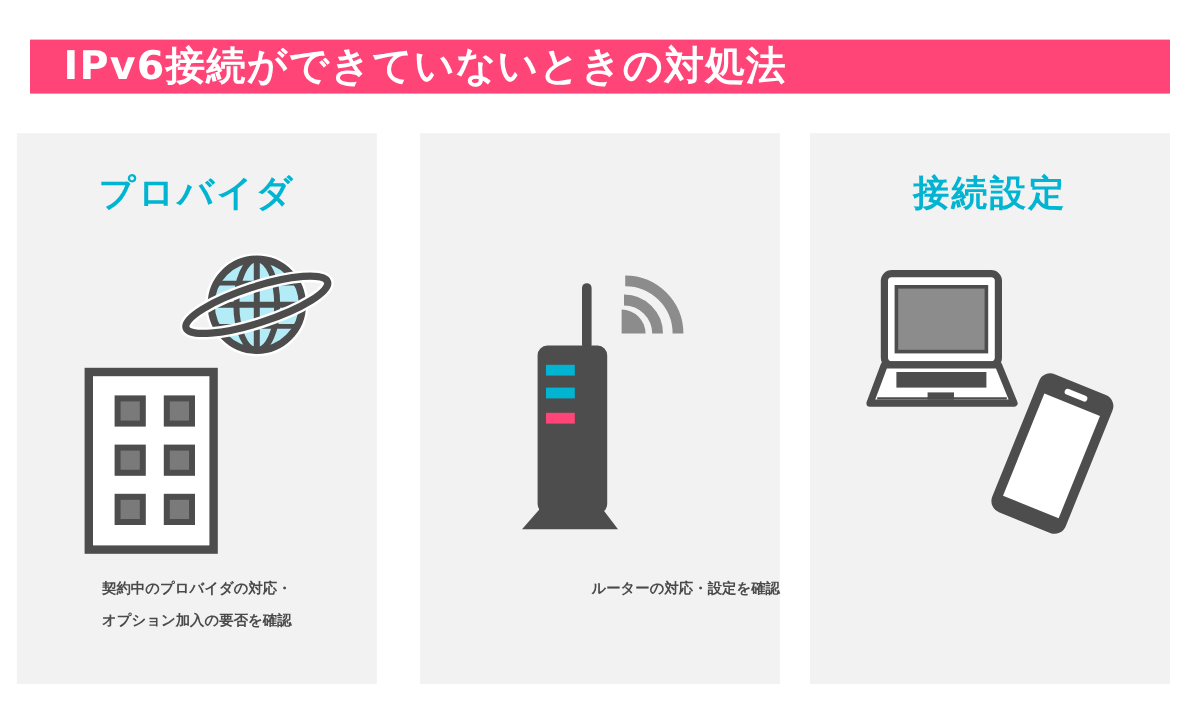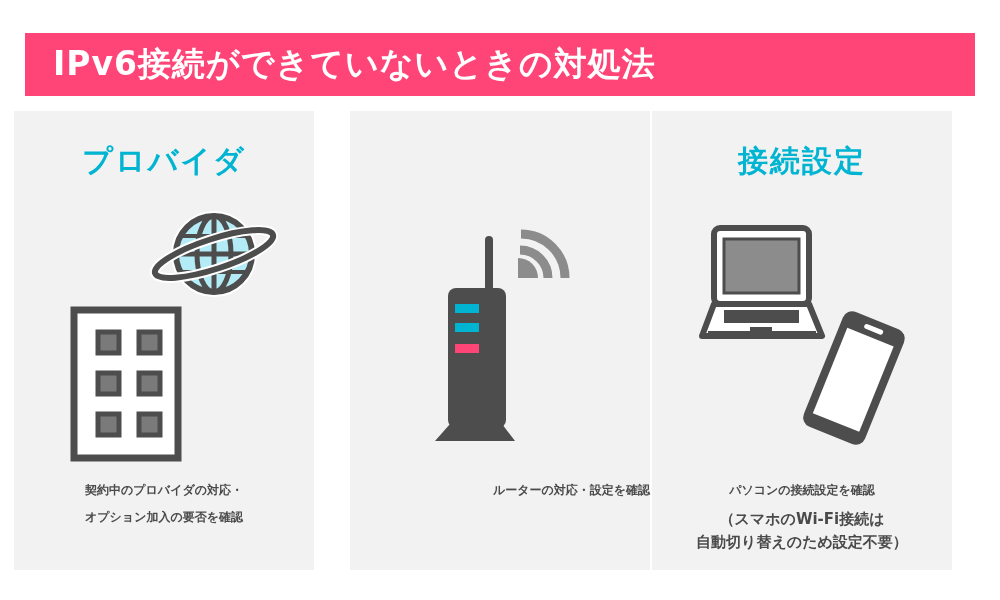--- a/index.html
+++ b/index.html
@@ -1,19 +1,19 @@
 <!DOCTYPE html>
 <html><head>
 <meta charset="utf-8">
 <style>
   * { box-sizing: border-box; margin: 0; padding: 0; }
   html, body { width: 1000px; height: 600px; background: #ffffff; overflow: hidden; }
   body { position: relative; font-family: "DejaVu Sans", sans-serif; }
   .banner {
-    position: absolute; left: 25px; top: 33px; width: 950px; height: 63px;
+    position: absolute; left: 25px; top: 33px; width: 950px; height: 45px;
     background: #ff4577; display: flex; align-items: center; padding-left: 28px;
   }
   .banner-title {
     color: #ffffff; font-size: 33px; font-weight: bold; letter-spacing: 1px;
     font-family: "DejaVu Sans", sans-serif;
   }
   .panel {
     position: absolute; top: 111px; width: 300px; height: 459px;
     background: #f2f2f2;
   }
@@ -91,41 +91,34 @@
         <path d="M 173 28 A 44 44 0 0 1 217 72" transform="translate(-2,0)"></path>
       </g>
       <path d="M 168 52 A 20 20 0 0 1 188 72 L 168 72 Z" fill="#8c8c8c"></path>
     </svg>
   </div>
   <div class="panel-desc" style="top:366px;text-align:right;">
     <div>ルーターの対応・設定を確認</div>
   </div>
 </div>
 
-<div class="panel" style="left:652px;">
+<div class="panel" style="left:675px;">
   <div class="panel-heading">接続設定</div>
   <div class="panel-illustration">
     <svg width="300" height="260" viewBox="0 0 300 260">
 
       <g>
         <rect x="62" y="22" width="95" height="76" rx="6" fill="#ffffff" stroke="#4d4d4d" stroke-width="6"></rect>
         <rect x="72" y="33" width="75" height="54" fill="#8c8c8c" stroke="#4d4d4d" stroke-width="3"></rect>
         <polygon points="62,98 157,98 170,130 50,130" fill="#ffffff" stroke="#4d4d4d" stroke-width="6" stroke-linejoin="round"></polygon>
         <rect x="72" y="104" width="75" height="13" fill="#4d4d4d"></rect>
         <rect x="98" y="121" width="22" height="6" fill="#4d4d4d"></rect>
         <line x1="56" y1="126" x2="164" y2="126" stroke="#4d4d4d" stroke-width="2"></line>
       </g>
 
       <g transform="translate(202,172) rotate(22)">
         <rect x="-33" y="-62" width="66" height="124" rx="10" fill="#4d4d4d"></rect>
         <rect x="-25" y="-44" width="50" height="92" fill="#ffffff"></rect>
         <rect x="-10" y="-55" width="20" height="5" rx="2.5" fill="#ffffff"></rect>
       </g>
     </svg>
   </div>
-  <div class="panel-desc" style="top:366px;">
-    <div>パソコンの接続設定を確認</div>
-  </div>
-  <div class="panel-note" style="top:397px;">
-    <div>（スマホのWi-Fi接続は</div>
-    <div>自動切り替えのため設定不要）</div>
-  </div>
 </div>
 
 </body></html>

